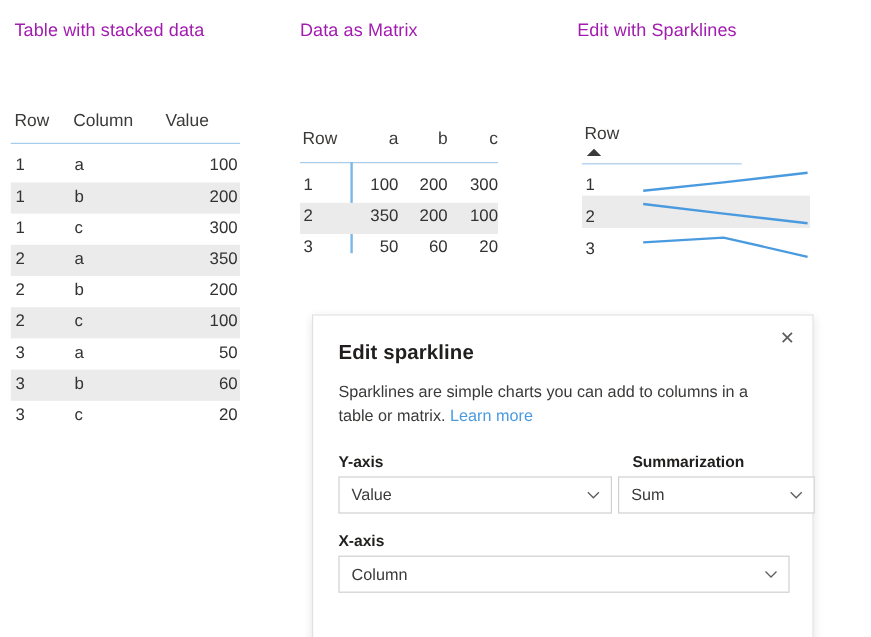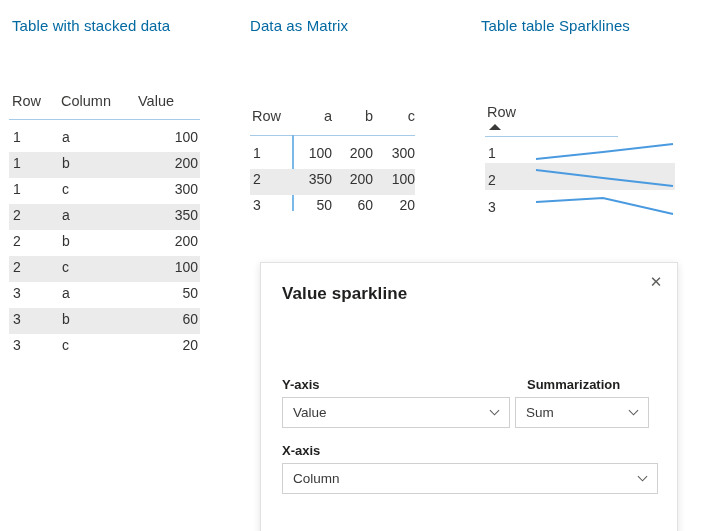--- a/index.html
+++ b/index.html
@@ -14,21 +14,21 @@
     overflow: hidden;
     font-family: "Liberation Sans", sans-serif;
     color: #333333;
     -webkit-font-smoothing: antialiased;
   }
 
   
   .section-title {
     position: absolute;
     font-size: 15px;
-    color: #0369a1;
+    color: #a21caf;
     font-weight: 400;
     letter-spacing: 0.1px;
     white-space: nowrap;
   }
   #title-stacked { left: 12px;  top: 17px; }
   #title-matrix  { left: 250px; top: 17px; }
   #title-spark   { left: 481px; top: 17px; }
 
   
   .hdr-rule {
@@ -173,30 +173,30 @@
   .dropdown .chev {
     position: absolute;
     right: 9px;
     top: 9px;
     width: 11px;
     height: 11px;
   }
   #lbl-yaxis  { left: 21px;  top: 114px; }
   #dd-yaxis   { left: 21px;  top: 134px; width: 228px; }
   #lbl-summ   { left: 254px; top: 114px; margin-left: 12px; }
-  #dd-summ    { left: 254px; top: 134px; width: 134px; }
+  #dd-summ    { left: 254px; top: 134px; width: 164px; }
   #lbl-xaxis  { left: 21px;  top: 180px; }
   #dd-xaxis   { left: 21px;  top: 200px; width: 376px; }
 </style>
 </head>
 <body>
 
 <div class="section-title" id="title-stacked">Table with stacked data</div>
 <div class="section-title" id="title-matrix">Data as Matrix</div>
-<div class="section-title" id="title-spark">Table table Sparklines</div>
+<div class="section-title" id="title-spark">Edit with Sparklines</div>
 
 <div id="table-stacked">
   <div class="col-head row-h">Row</div>
   <div class="col-head col-h">Column</div>
   <div class="col-head val-h">Value</div>
   <div class="hdr-rule"></div>
 
   <div class="band" style="top:152px;"></div>
   <div class="band" style="top:204px;"></div>
   <div class="band" style="top:256px;"></div>
@@ -282,21 +282,25 @@
   <svg class="spark-svg" style="left:533px; top:166px;" width="143" height="24">
     <polyline points="3,4 70,12 140,20" fill="none" stroke="#4a9ae0" stroke-width="2"></polyline>
   </svg>
   <svg class="spark-svg" style="left:533px; top:193px;" width="143" height="24">
     <polyline points="3,9 70,5 140,21" fill="none" stroke="#4a9ae0" stroke-width="2"></polyline>
   </svg>
 </div>
 
 <div id="dialog">
   <div id="dialog-close">✕</div>
-  <div id="dialog-title">Value sparkline</div>
+  <div id="dialog-title">Edit sparkline</div>
+  <div id="dialog-desc">
+    <span>Sparklines are simple charts you can add to columns in a table or matrix.</span>
+    <a href="#">Learn more</a>
+  </div>
 
   <div class="field-label" id="lbl-yaxis">Y-axis</div>
   <div class="dropdown" id="dd-yaxis">
     <span class="dd-value">Value</span>
     <svg class="chev" viewBox="0 0 12 12">
       <polyline points="1,3.5 6,8.5 11,3.5" fill="none" stroke="#605e5c" stroke-width="1.2"></polyline>
     </svg>
   </div>
 
   <div class="field-label" id="lbl-summ">Summarization</div>

